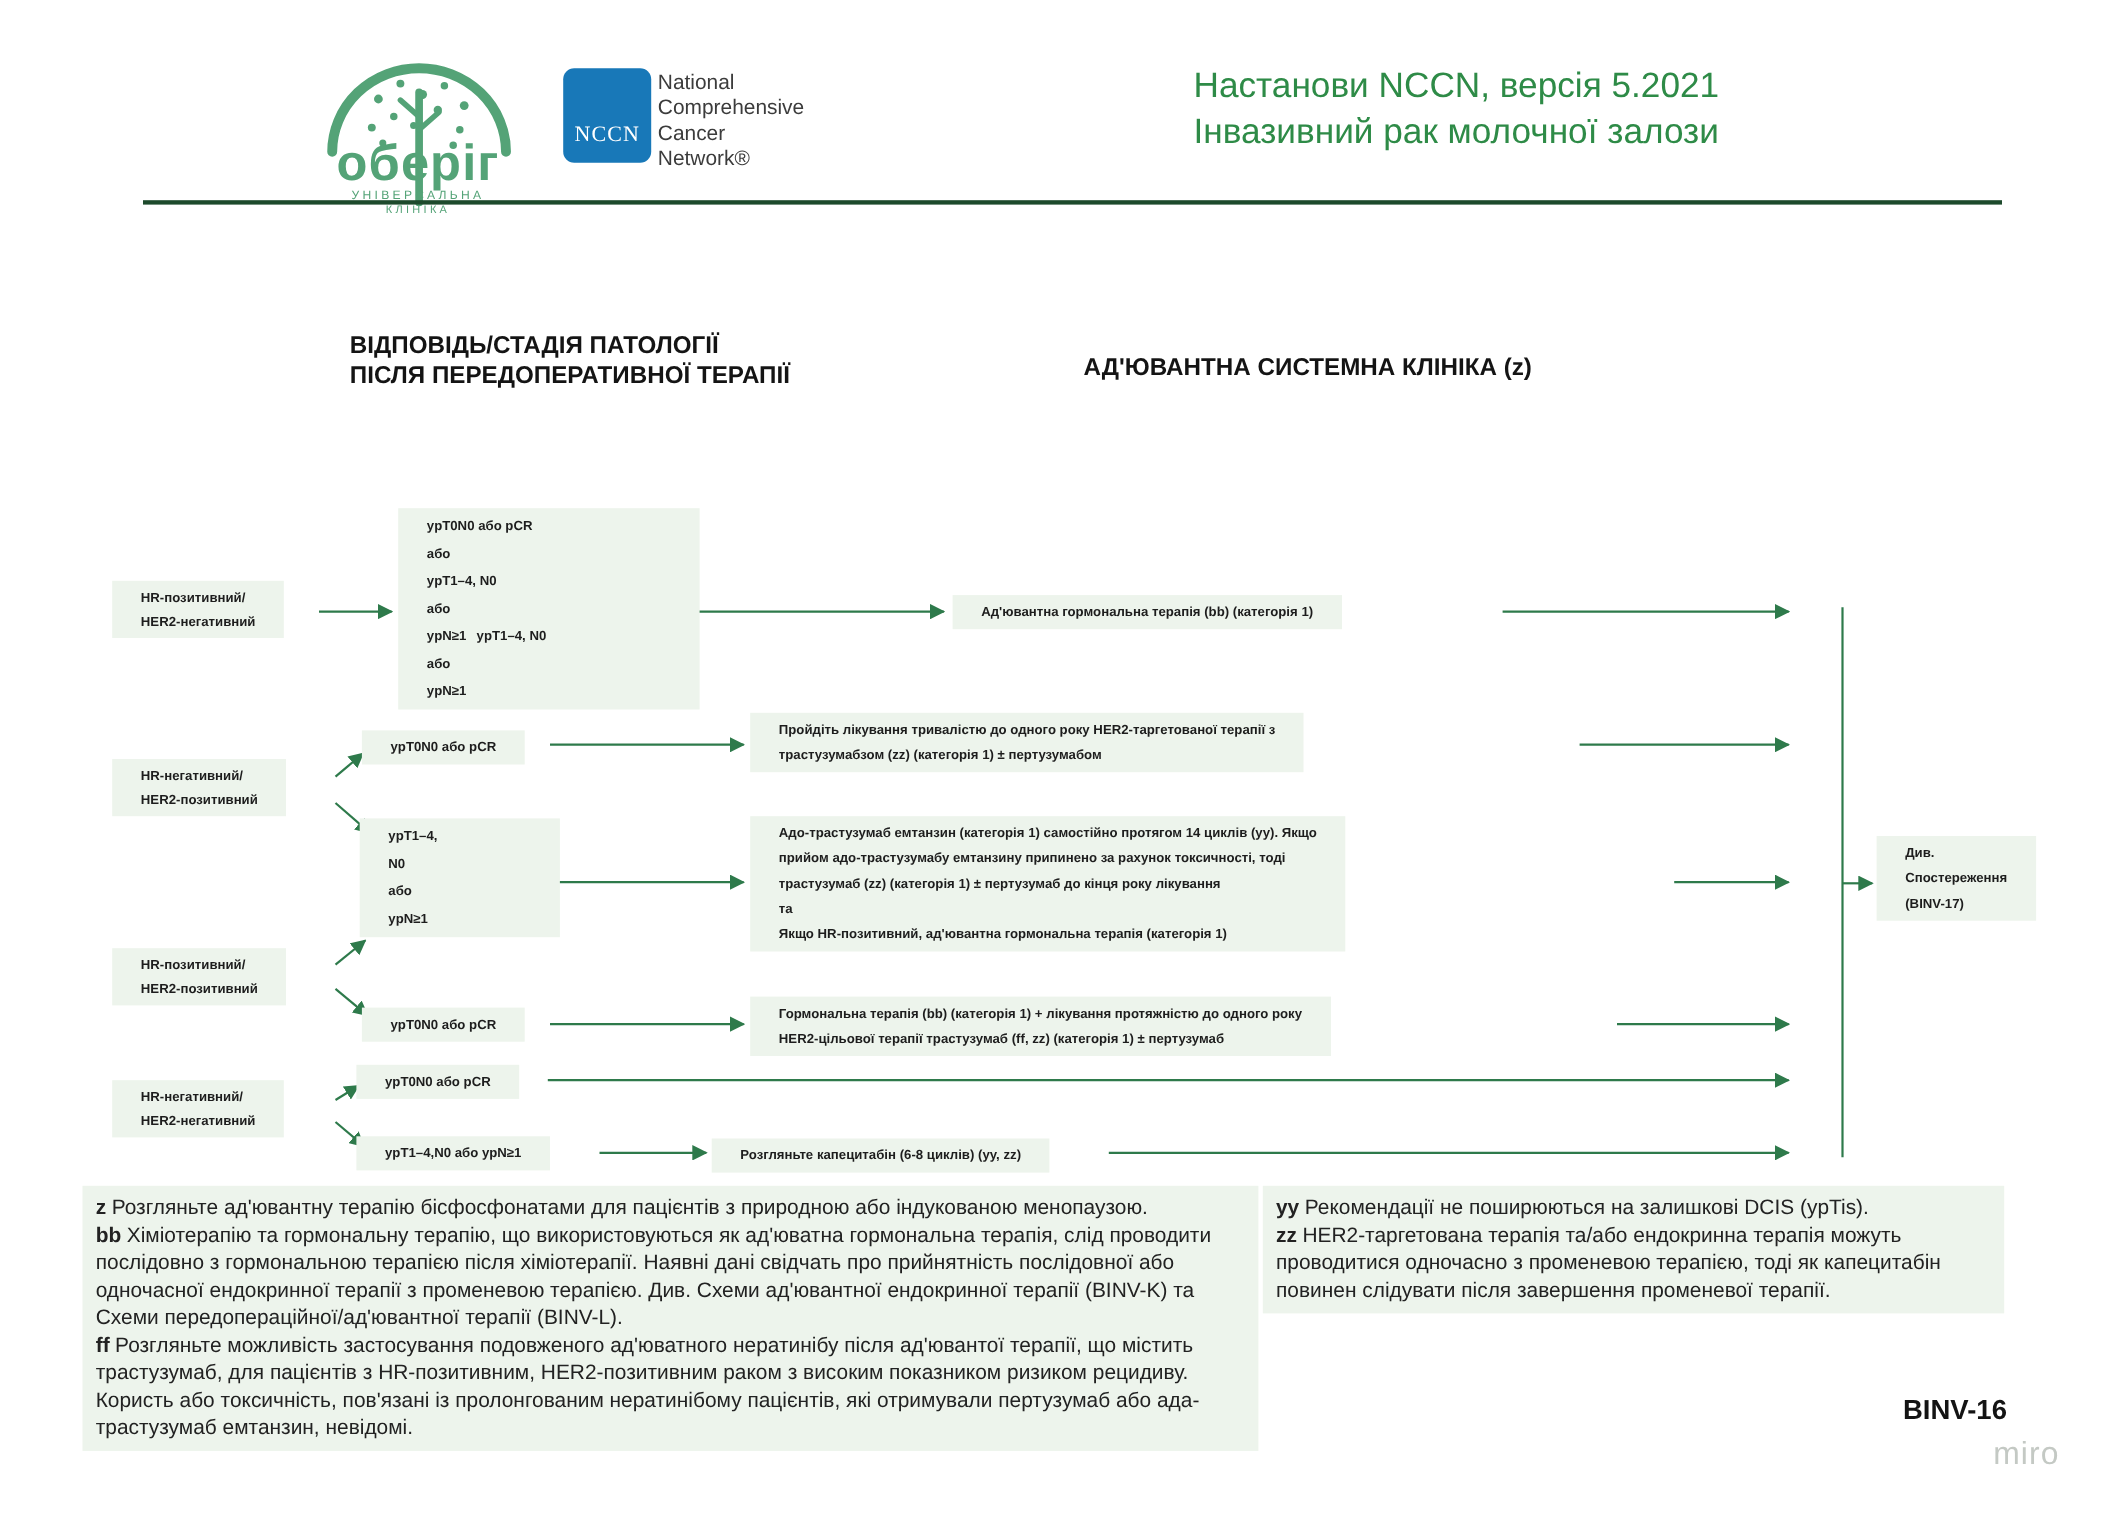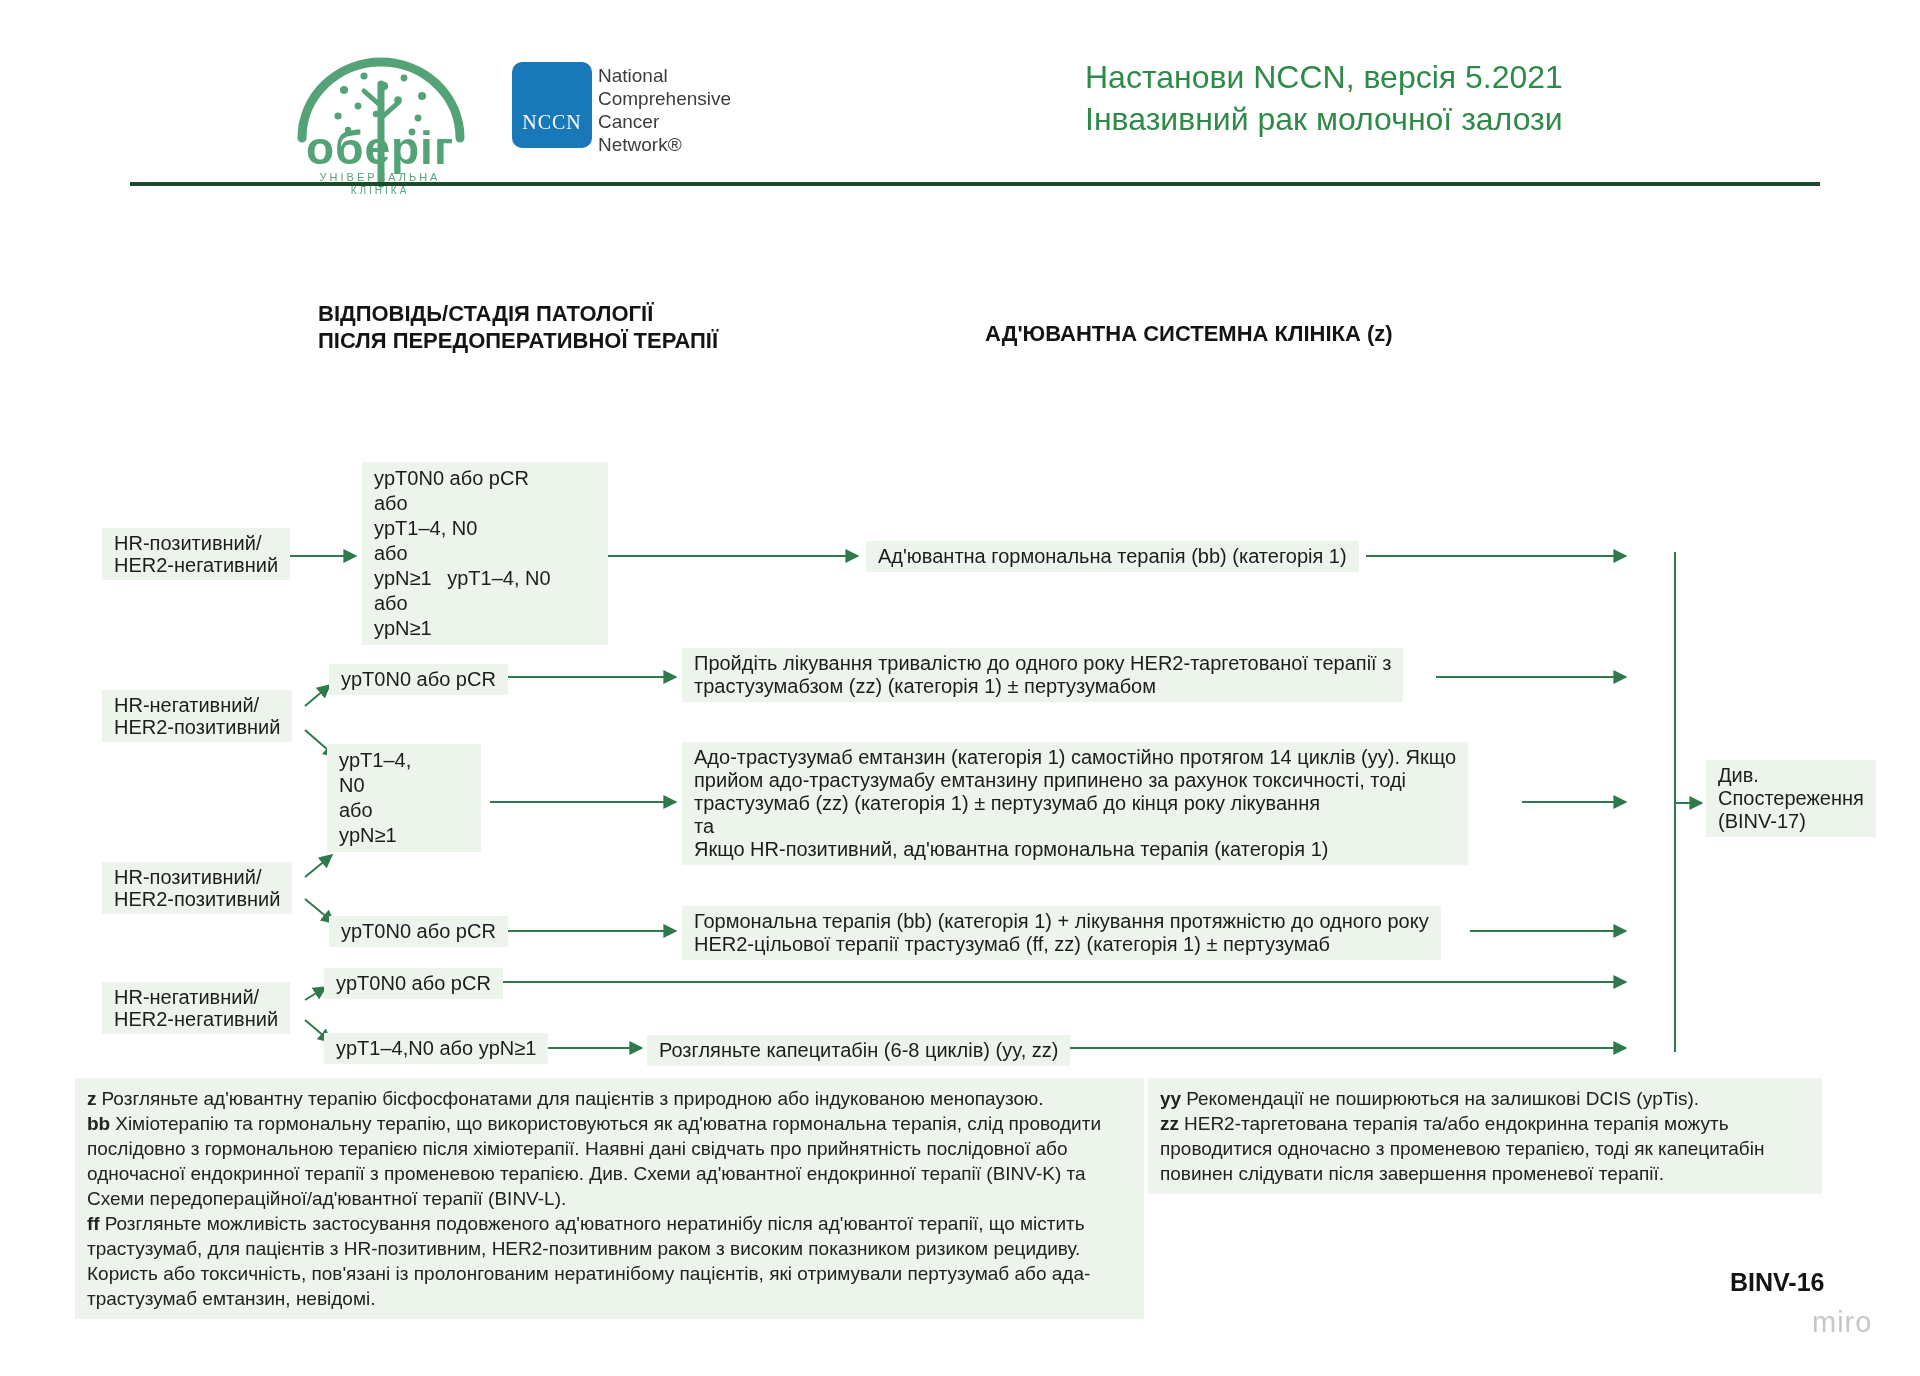--- a/index.html
+++ b/index.html
@@ -11,22 +11,22 @@
   .nccn-box{width:80px;height:86px;background:#1878b8;border-radius:10px;}
   .nccn-abbr{position:absolute;left:0;right:0;bottom:14px;text-align:center;color:#ffffff;
              font-family:"Liberation Serif",serif;font-size:20px;letter-spacing:1px;}
   .nccn-org{font-size:19px;line-height:23px;color:#3c3c3c;white-space:pre-line;}
   .hdr-divider{background:#1d4a2c;height:4px;}
   
   .heading{font-weight:bold;font-size:23px;color:#141414;}
   .colhdr{font-weight:bold;font-size:22px;line-height:27px;color:#141414;white-space:pre-line;}
   
   .gbg{background:#edf4ec;}
-  .flowtext{font-weight:normal;font-size:20px;line-height:23px;color:#1d1d1d;white-space:pre-line;
-            padding:4px 12px;}
+  .flowtext{font-weight:bold;font-size:12px;line-height:23px;color:#1d1d1d;white-space:pre-line;
+            padding:4px 26px;}
   .lh25{line-height:25px;}
   .lbl{line-height:22px;}
   svg.connectors{position:absolute;left:0;top:0;}
   
   .fnblock{padding:8px 12px;}
   .fnblock p{margin:0;font-size:19px;line-height:25px;color:#222222;font-weight:normal;}
   .fnblock b{font-weight:bold;margin-right:5px;}
   .pageid{font-weight:bold;font-size:25px;color:#141414;}
   .miro{font-size:29px;color:#c4c9c4;letter-spacing:1px;}
 </style>

